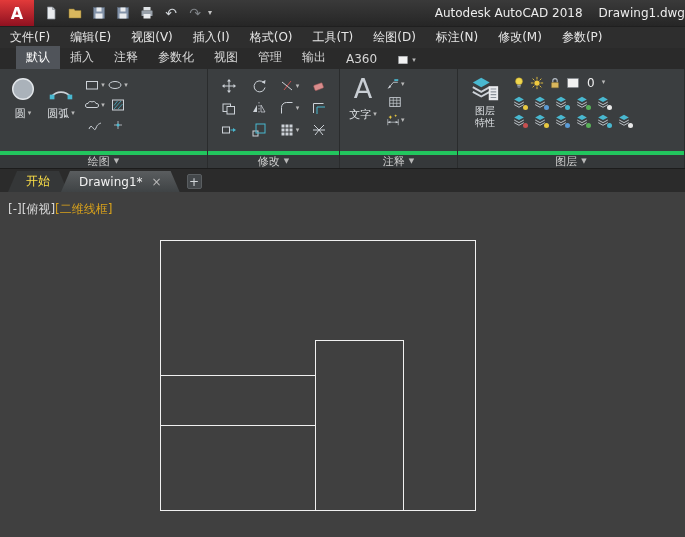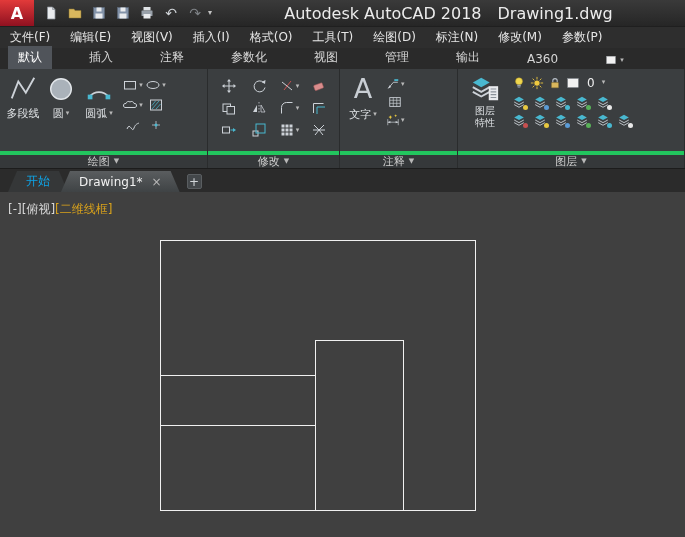--- a/index.html
+++ b/index.html
@@ -11,30 +11,30 @@
   .titlebar { height:26px; background:linear-gradient(#3a3a3a,#262626); display:flex; align-items:center; }
   .logo { width:34px; height:26px; background:linear-gradient(#e23a3a,#8f1120); color:#fff; font-weight:bold;
           font-size:16px; display:flex; align-items:center; justify-content:center; }
   .qat { display:flex; align-items:center; margin-left:6px; gap:2px; }
   .qbtn { width:22px; height:20px; display:flex; align-items:center; justify-content:center; }
   .qbtn svg { width:16px; height:16px; }
   .qtxt { font-size:14px; color:#cfd3d7; line-height:1; }
   .qtxt.dim { color:#7e8286; }
   .cr { font-size:7px; color:#b8b8b8; line-height:1; }
   .cr-md { font-size:8px; color:#c3c3c3; line-height:1; }
-  .tb-title { flex:1; text-align:center; font-size:16px; color:#ececec; white-space:nowrap; }
+  .tb-title { flex:1; text-align:right; font-size:12px; color:#ececec; white-space:nowrap; }
   .tb-title .doc { margin-left:16px; }
 
   
   .menubar { height:22px; background:#2e2e2e; border-top:1px solid #1f1f1f; display:flex; align-items:center;
              font-size:12px; color:#e6e6e6; }
   .menu-item { padding:0 10px; }
 
   
-  .ribbon-tabs { height:21px; background:#2a2a2a; display:flex; align-items:flex-end; padding-left:8px; font-size:12px;gap:27px; }
+  .ribbon-tabs { height:21px; background:#2a2a2a; display:flex; align-items:flex-end; padding-left:16px; font-size:12px; }
   .rtab { padding:3px 10px 3px; color:#d6d6d6; }
   .rtab.active { background:#50545a; color:#ffffff; }
   .rtab-extra { margin-left:10px; display:flex; align-items:center; gap:3px; padding-bottom:3px; }
   .rtab-extra svg { width:12px; height:12px; }
 
   
   .ribbon { height:100px; background:#3b3e40; display:flex; border-bottom:1px solid #1c1c1c; }
   .panel { display:flex; flex-direction:column; border-right:1px solid #2a2c2d; }
   .panel-body { flex:1; display:flex; padding:2px 4px 0; }
   .panel-footer { height:17px; background:#35383a; border-top:4px solid #22c55e; display:flex; align-items:center;
@@ -60,21 +60,21 @@
   .layer-row { display:flex; gap:7px; align-items:center; }
   .licon { position:relative; display:flex; }
   .licon .dot { position:absolute; right:-2px; bottom:-1px; width:5px; height:5px; border-radius:50%; }
   .dot-y{background:#e8c840} .dot-b{background:#5b9bd5} .dot-r{background:#c75050}
   .dot-g{background:#58b058} .dot-c{background:#49b8d0} .dot-w{background:#e8e8e8}
 
   
   .filetabs { height:23px; background:#2b2b2b; display:flex; align-items:flex-end; padding-left:8px; }
   .ftab { height:21px; display:flex; align-items:center; padding:0 18px; font-size:12px;
           clip-path:polygon(9px 0, calc(100% - 9px) 0, 100% 100%, 0 100%); margin-right:-7px; }
-  .ftab-start { background:#353738; color:#0ea5e9;margin-top:22px; }
+  .ftab-start { background:#353738; color:#fde047;margin-top:22px; }
   .ftab-active { background:linear-gradient(#5a5d5f,#3f4345); color:#f2f2f2; z-index:2; }
   .ftab-close { margin-left:9px; color:#b8b8b8; font-size:12px; line-height:1; }
   .newtab { width:15px; height:15px; margin:0 0 3px 14px; border-radius:2px; background:#43474a; border:1px solid #5a5e61;
             color:#d2d6d9; display:flex; align-items:center; justify-content:center; font-size:12px; line-height:1; }
 
   
   .viewport { flex:1; position:relative; background:#404040; }
   #canvas-svg { position:absolute; inset:0; width:100%; height:100%; }
   .vp-controls { position:absolute; top:9px; left:8px; font-size:12px; color:#d8d8d8; z-index:3; }
   .vp-style { color:#d9a21b; }
@@ -315,26 +315,20 @@
       <span class="cr">▾</span>
     </span>
   </div>
 
   <div class="ribbon">
 
     <div class="panel" style="width:208px">
       <div class="panel-body">
         <div class="bigtool">
           <svg class="ic30" viewBox="0 0 32 32">
-              <use href="#s-pline"></use>
-            </svg>
-          <span class="lbl">多段线</span>
-        </div>
-        <div class="bigtool">
-          <svg class="ic30" viewBox="0 0 32 32">
               <use href="#s-circle"></use>
             </svg>
           <span class="lbl">
               <span>圆</span>
               <span class="cr">▾</span>
             </span>
         </div>
         <div class="bigtool">
           <svg class="ic30" viewBox="0 0 32 32">
               <use href="#s-arc"></use>

